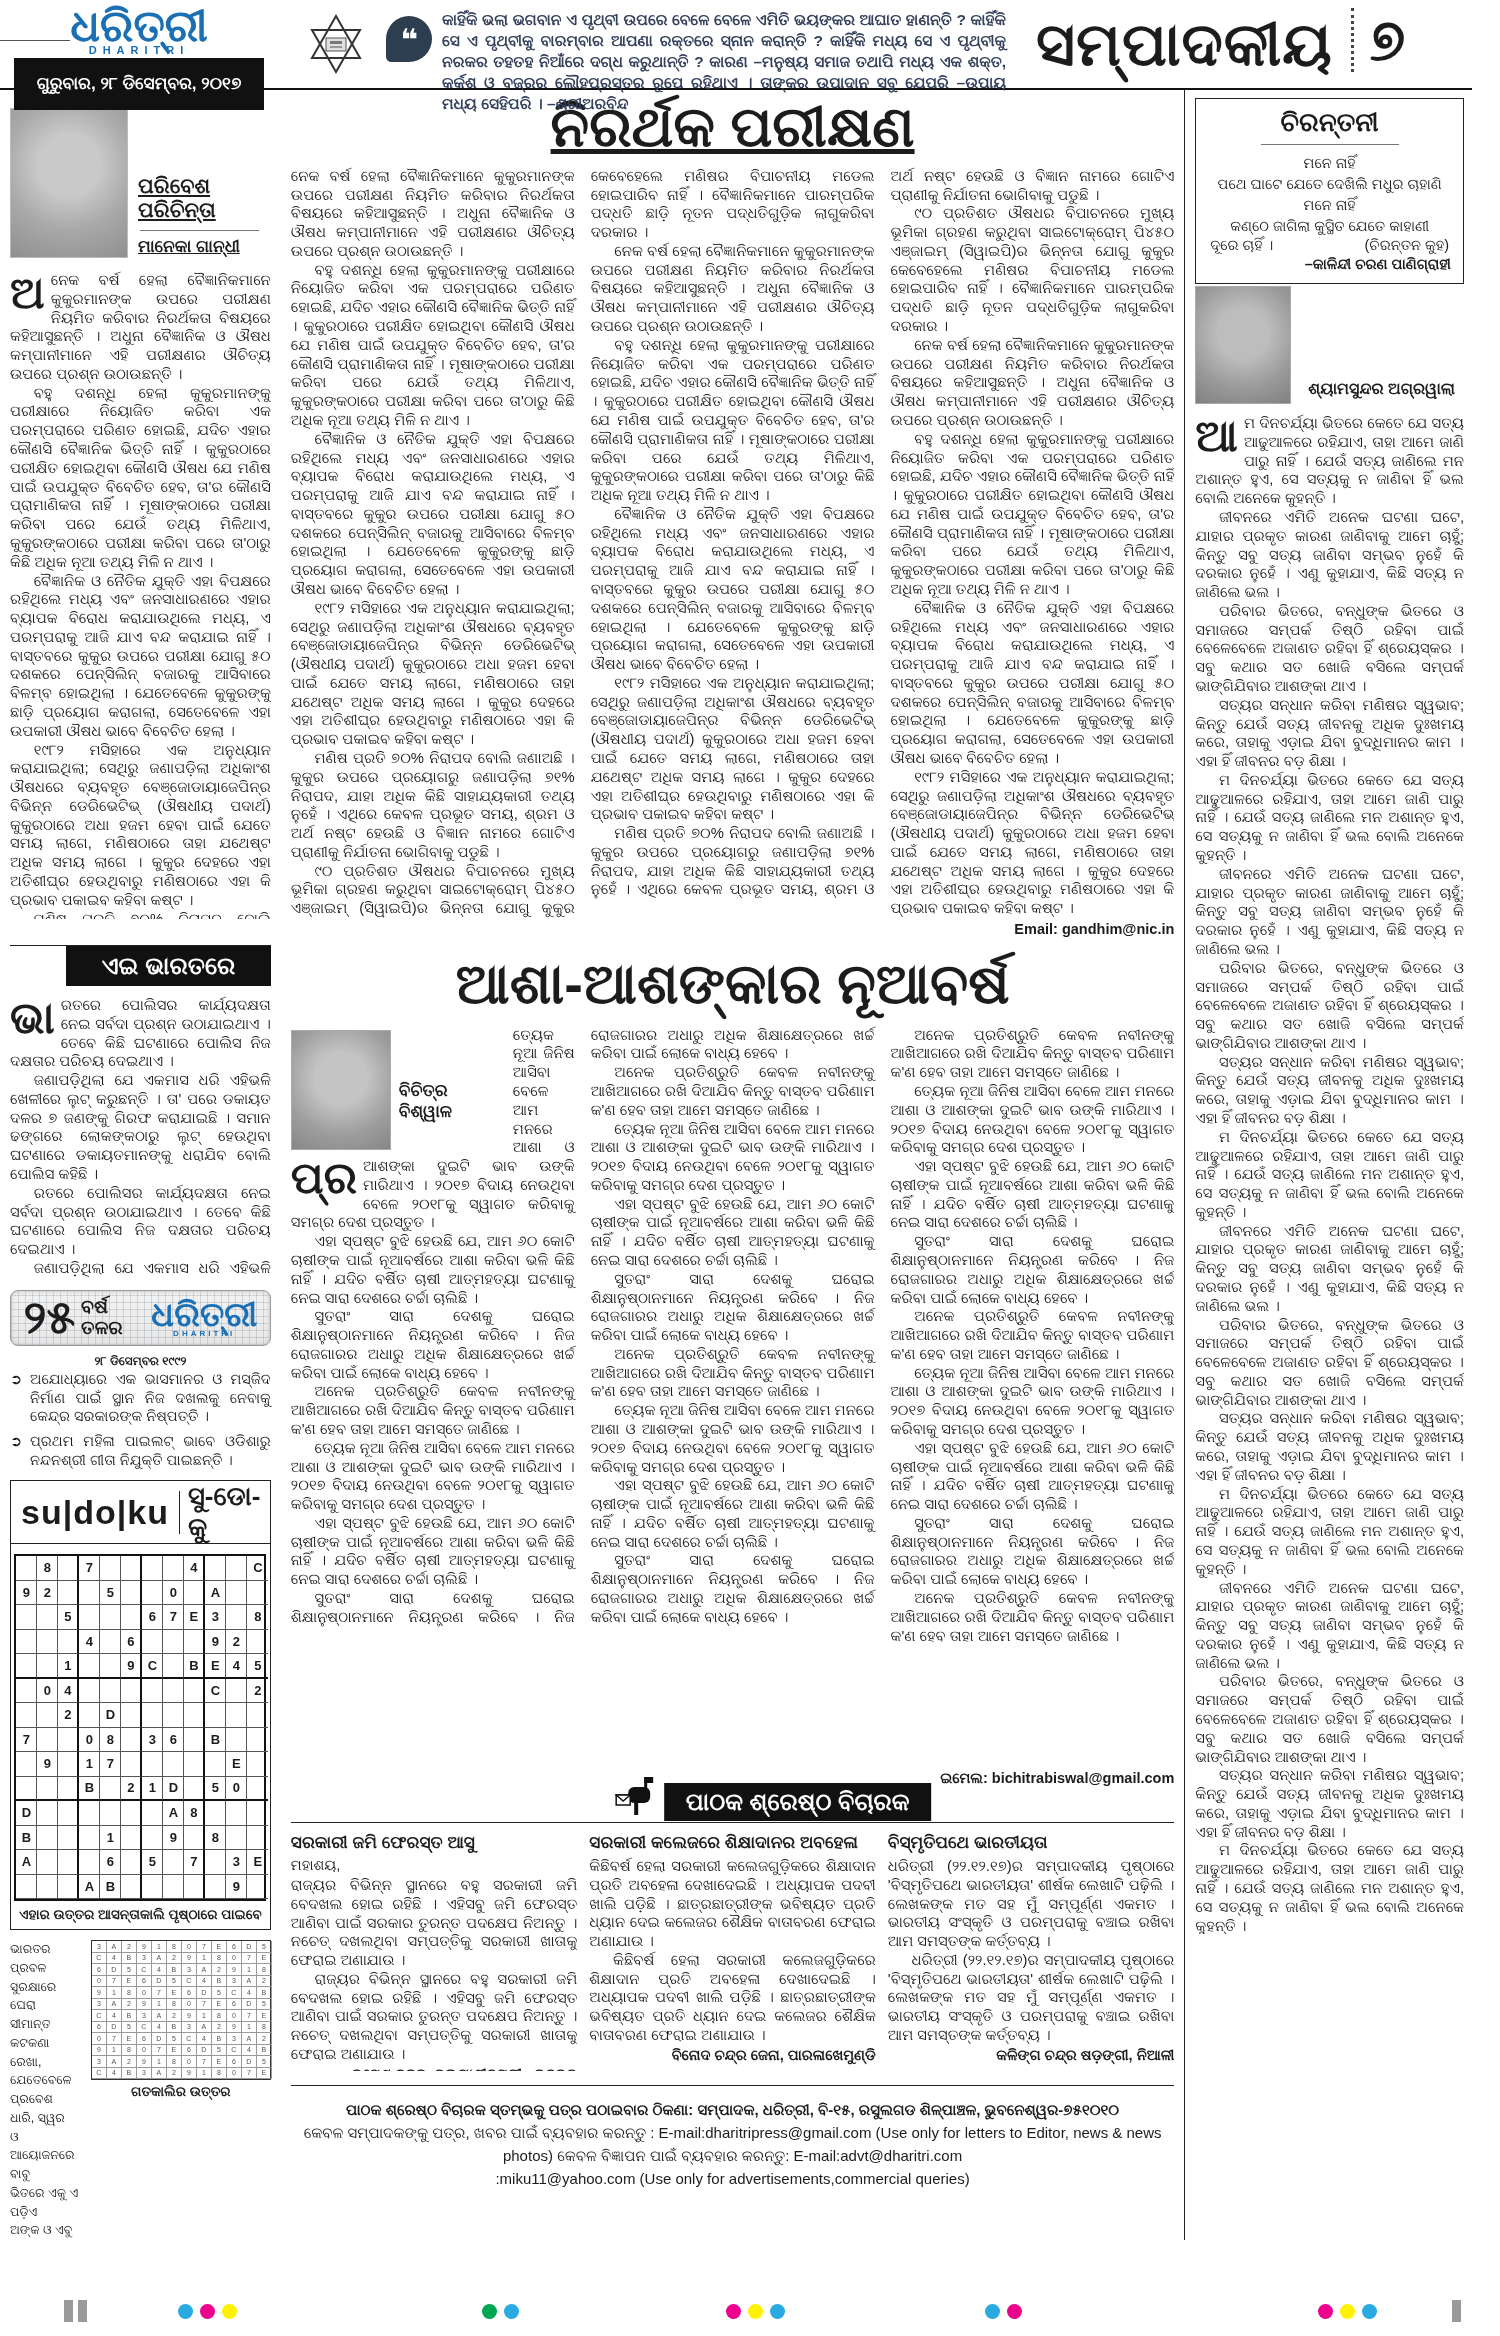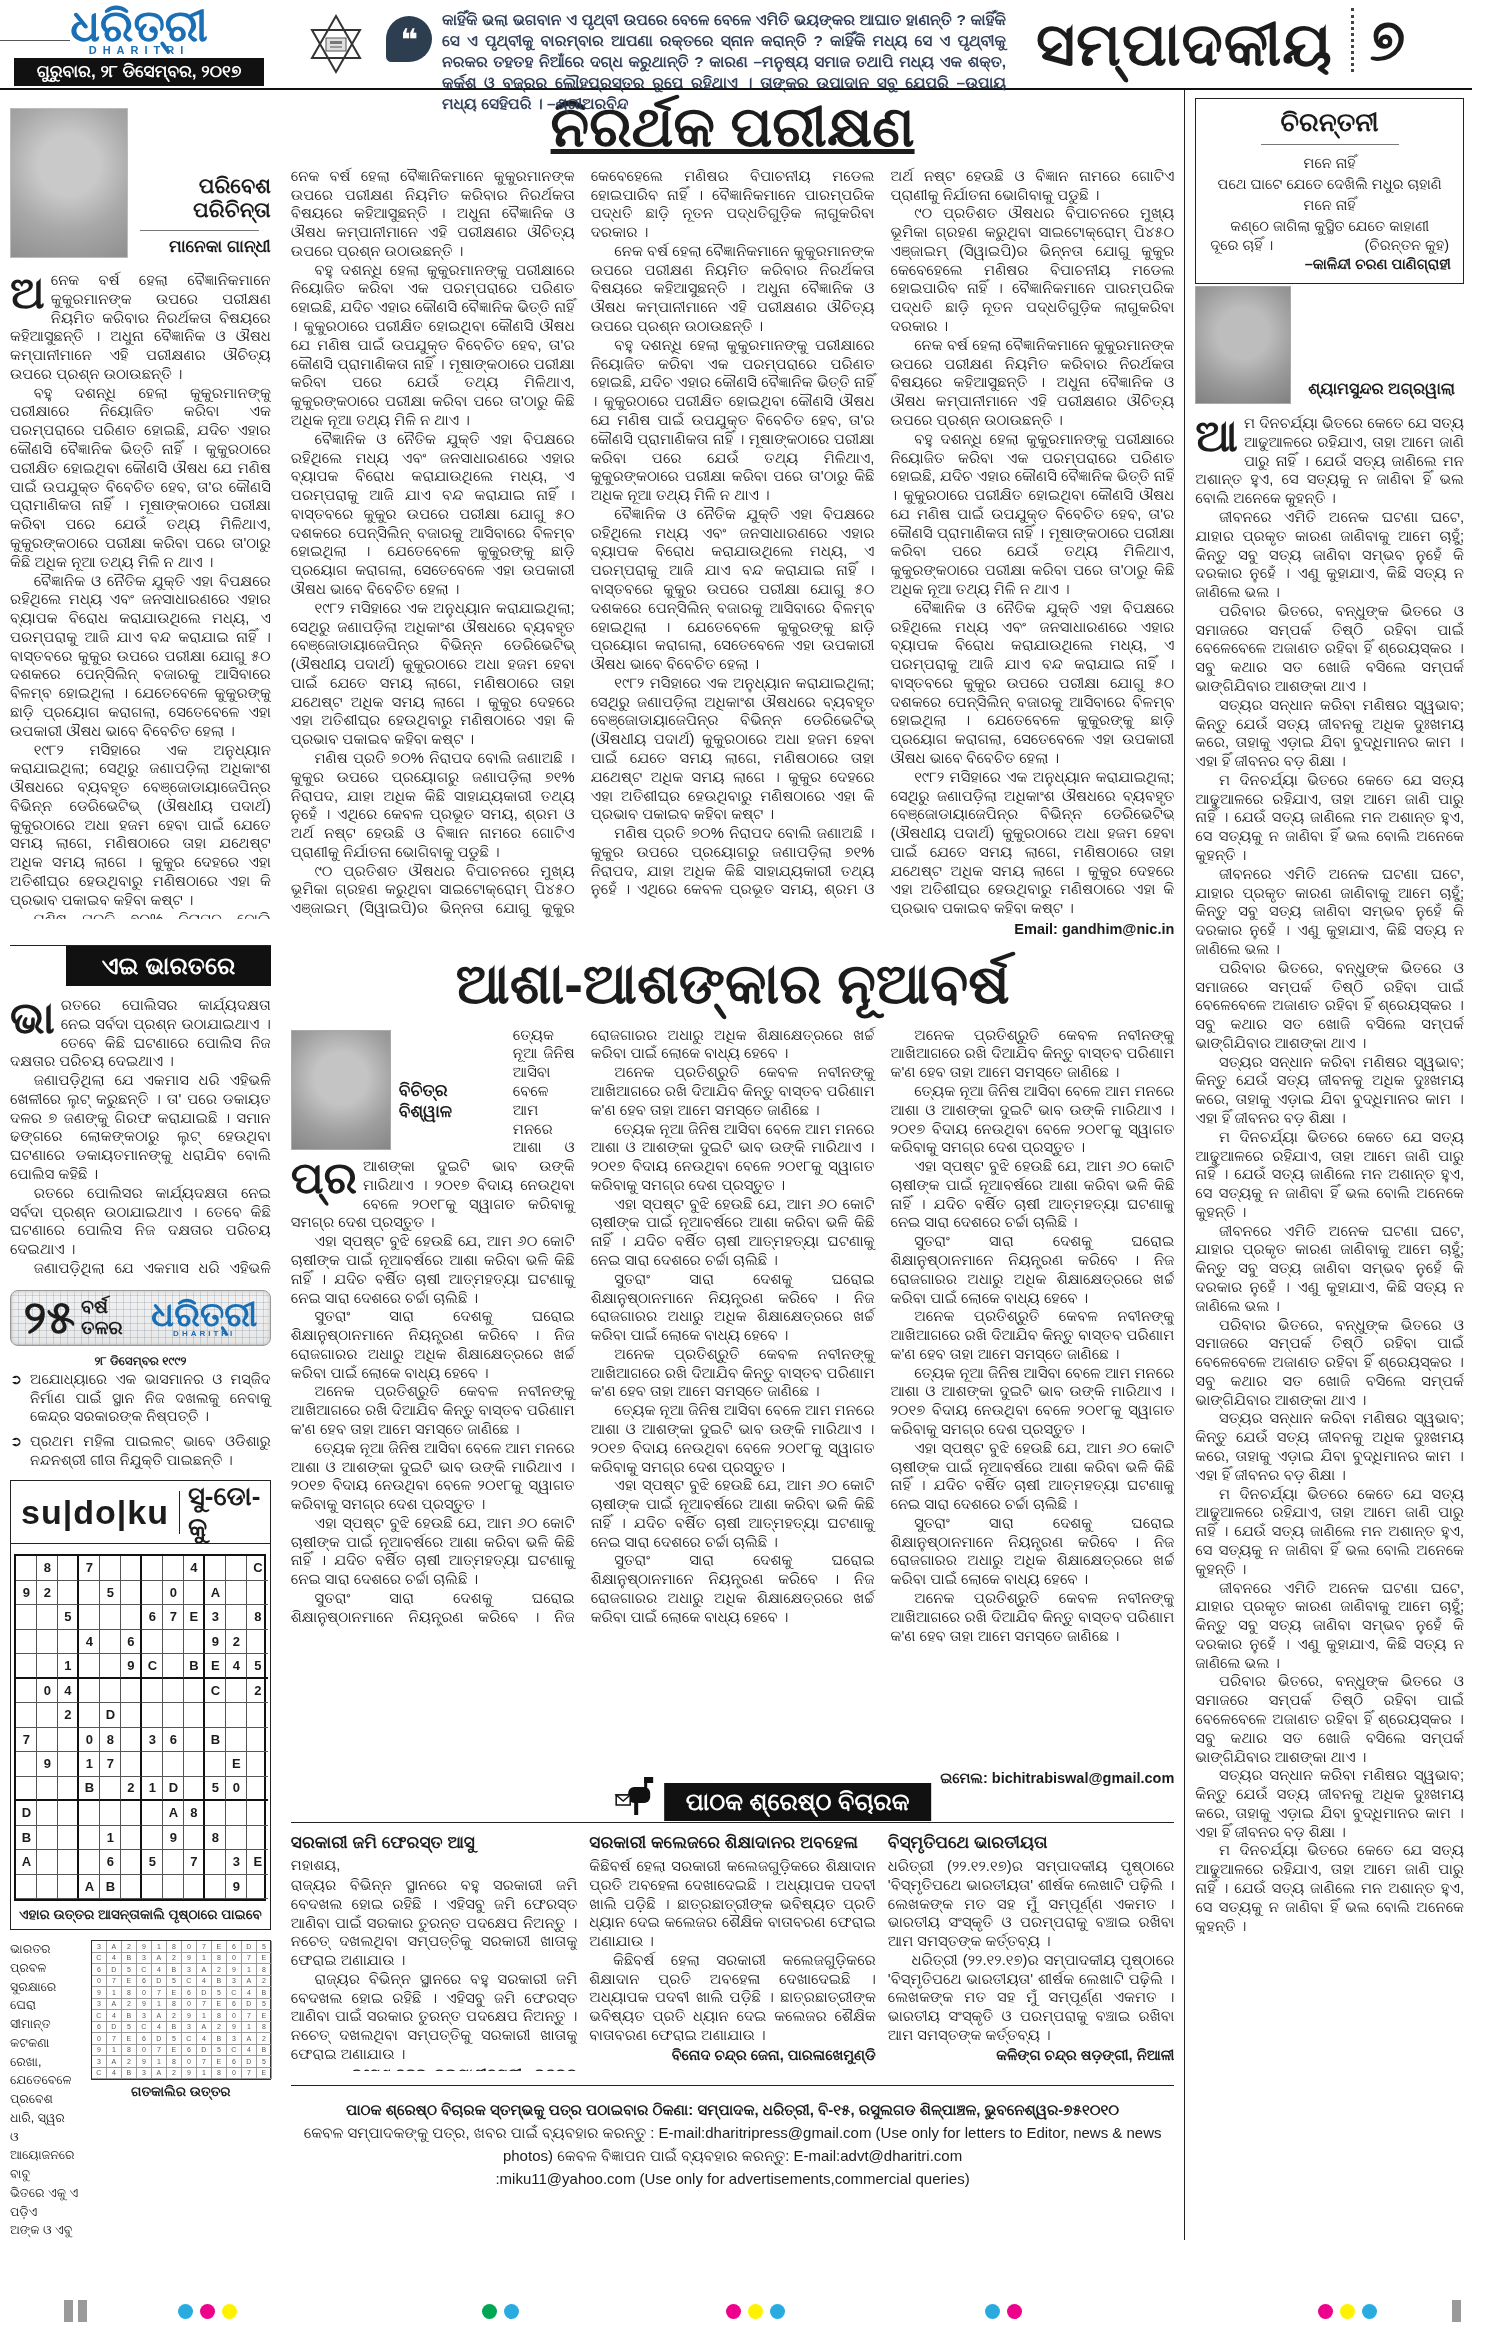--- a/index.html
+++ b/index.html
@@ -5,21 +5,21 @@
   * { margin:0; padding:0; box-sizing:border-box; }
   html,body { background:#fff; }
   body { width:1500px; font-family:"Liberation Sans","DejaVu Sans",sans-serif; color:#1c1c1c; }
   .page { width:1472px; height:2336px; position:relative; overflow:hidden; background:#fff; }
 
   
   .masthead { height:88px; display:flex; align-items:flex-start; padding:4px 10px 0 14px; position:relative; }
   .logo-block { width:250px; text-align:center; }
   .logo-odia { color:#1a6fb5; font-size:44px; font-weight:bold; line-height:1.0; }
   .logo-latin { color:#1a6fb5; font-size:11px; font-weight:bold; letter-spacing:6px; margin-top:-4px; }
-  .date-bar { background:#111; color:#fff; font-size:17px; font-weight:bold; padding:4px 10px; margin-top:2px; white-space:nowrap; }
+  .date-bar { background:#111; color:#fff; font-size:17px; font-weight:bold; padding:16px 10px; margin-top:2px; white-space:nowrap; }
   .mast-rule { position:absolute; left:0; top:40px; width:70px; border-top:1.5px solid #555; }
   .star-wrap { margin:8px 18px 0 40px; }
   .quote-wrap { display:flex; gap:10px; margin-top:6px; width:620px; }
   .quote-icon { width:46px; height:46px; border-radius:50% 50% 50% 12%; background:#2d3e50; color:#fff; font-size:30px; font-weight:bold; display:flex; align-items:center; justify-content:center; flex:0 0 46px; margin-top:6px; }
   .quote-text { font-size:15.5px; line-height:1.35; color:#33415c; font-weight:bold; text-align:justify; }
   .quote-attr { font-weight:bold; }
   .section-title { font-size:60px; font-weight:bold; letter-spacing:1px; margin:6px 0 0 30px; white-space:nowrap; }
   .page-no { font-size:58px; font-weight:bold; border-left:3px dotted #444; padding-left:16px; margin:4px 0 0 18px; line-height:1.1; }
   .mast-bottom-rule { border-top:2.5px solid #111; }
 
@@ -29,21 +29,21 @@
   .center-stack { width:925px; padding:6px 10px 0 14px; overflow:hidden; }
   .right-rail { width:293px; border-left:1.2px solid #222; padding:8px 8px 0 10px; overflow:hidden; }
 
   
   .btxt { font-size:14.8px; line-height:1.27; text-align:justify; }
   .btxt p { text-indent:1.6em; margin:0; }
   .btxt p:first-child { text-indent:0; }
   .dropcap { float:left; font-size:44px; line-height:0.9; font-weight:bold; padding:2px 6px 0 0; }
 
   
-  .author-card { text-align:right; padding-top:10px; }
+  .author-card { text-align:left; padding-top:10px;text-decoration:underline; }
   .author-photo { width:118px; height:150px; float:left; margin:0 10px 6px 0;
     background:radial-gradient(circle at 50% 38%, #c9c9c9 0 28%, #a8a8a8 60%, #8f8f8f 100%); border:1px solid #bbb; }
   .kicker { font-size:21px; font-weight:bold; padding-top:66px; }
   .kicker-rule { border-top:1px solid #777; margin:8px 12px 6px 130px; }
   .author-name { font-size:17px; font-weight:bold; }
   .main-col1 { height:648px; overflow:hidden; margin-top:14px; }
   .main-headline { font-size:56px; font-weight:bold; text-align:center; width:72%; margin:2px auto 10px auto; line-height:1.05;text-decoration:underline; }
   .main-text { columns:3; column-gap:16px; height:752px; overflow:hidden; position:relative; }
   .email-line { text-align:right; font-size:14.5px; font-weight:bold; margin-top:2px; }
 

